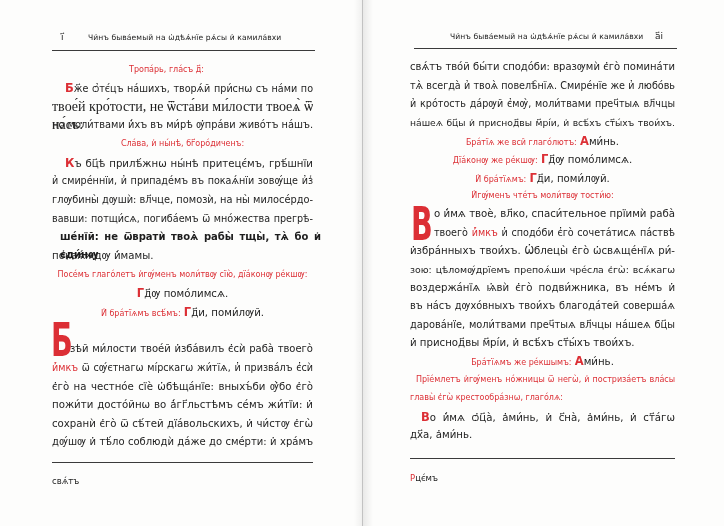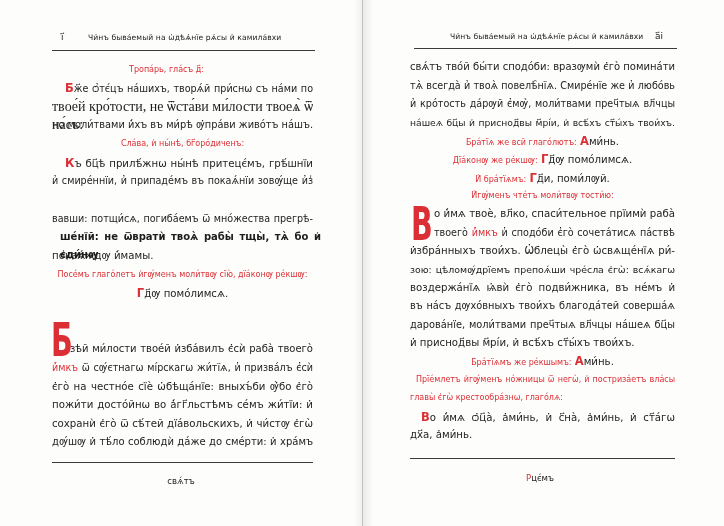--- a/index.html
+++ b/index.html
@@ -16,21 +16,21 @@
   .rtitle { font-size: 7.6px; line-height: 12px; letter-spacing: 0.1px; color: #222; }
   .rule { position: absolute; height: 1px; background: #3b3b3b; }
   .ln { position: absolute; line-height: 18px; font-size: 10.2px; white-space: nowrap; color: #1d1d1d; }
   .ln.j { white-space: normal; text-align: justify; text-align-last: justify; }
   .ln.c { text-align: center; }
   .rub { color: #dc2f35; font-size: 8px; }
   .r { color: #dc2f35; }
   .sm { font-size: 8px; }
   .ini { font-size: 11.5px; font-weight: bold; }
   .drop { position: absolute; color: #dc2f35; font-weight: bold; font-size: 46px; line-height: 46px; transform: scaleX(0.62); transform-origin: left top; white-space: nowrap; }
-  .catch { font-size: 8.5px; text-align: center; }
+  .catch { font-size: 8.5px; text-align: left; }
 </style>
 </head>
 <body>
 
 <div class="spread">
 
   <div class="page left">
     <span class="ab pnum" style="left:61px;top:31px">і҃</span>
     <span class="ab rtitle" style="left:88px;top:32px">Чи́нъ быва́емый на ѡ҆дѣѧ́нїе рѧ́сы и҆ камила́вхи</span>
     <div class="rule" style="left:52px;top:50px;width:263px"></div>
@@ -38,28 +38,30 @@
     <div class="ln c rub" style="left:36px;top:61px;width:261px">Тропа́рь, гла́съ д҃:</div>
 
     <div class="ln j" style="left: 65px; top: 79px; width: 248px; font-size: 9.6px;"><span class="ini r">Б</span><span>ж҃е ѻ҆тє́цъ на́шихъ, творѧ́й при́снѡ съ на́ми по</span></div>
     <div class="ln j" style="left: 52px; top: 98px; width: 261px; font-size: 14px; font-family: Liberation Serif, serif;">твое́й кро́тости, не ѿста́ви ми́лости твоеѧ̀ ѿ на́съ:</div>
     <div class="ln j" style="left: 52px; top: 116px; width: 261px; font-size: 9.8px;">но моли́твами и҆́хъ въ ми́рѣ ѹ҆пра́ви живо́тъ на́шъ.</div>
 
     <div class="ln c rub" style="left:52px;top:135px;width:261px">Сла́ва, и҆ ны́нѣ, бг҃оро́диченъ:</div>
 
     <div class="ln j" style="left:65px;top:154px;width:248px"><span class="ini r">К</span><span>ъ бц҃ѣ прилѣ́жнѡ ны́нѣ притецє́мъ, грѣ́шнїи</span></div>
     <div class="ln j" style="left: 52px; top: 172px; width: 261px; font-size: 9.6px;">и҆ смире́ннїи, и҆ припаде́мъ въ покаѧ́нїи зовѹ́ще и҆з̾</div>
+    <div class="ln j" style="left: 52px; top: 191px; width: 261px; font-size: 9.8px;">глѹбины̀ дѹшѝ: вл҃чце, помозѝ, на ны̀ милосе́рдо-</div>
     <div class="ln j" style="left: 52px; top: 210px; width: 261px; font-size: 9.6px;">вавши: потщи́сѧ, погиба́емъ ѿ мно́жества прегрѣ-</div>
     <div class="ln j" style="left: 60px; top: 228px; width: 261px; font-size: 10px; font-weight: bold;">ше́нїй: не ѿвратѝ твоѧ̀ рабы̀ тщы̀, тѧ̀ бо и҆ є҆ди́нѹ</div>
     <div class="ln" style="left:52px;top:247px">покаѧ́ждѹ и҆́мамы.</div>
 
     <div class="ln c rub" style="left:52px;top:266px;width:261px">Посе́мъ глаго́летъ и҆гѹ́менъ моли́твѹ сїю̀, дїа́конѹ ре́кшѹ:</div>
 
     <div class="ln c" style="left:52px;top:284px;width:261px"><span class="ini r">Г</span><span>д҃ѹ помо́лимсѧ.</span></div>
 
+    <div class="ln c" style="left:52px;top:303px;width:261px"><span class="r sm">И҆ бра́тїѧмъ всѣ́мъ:</span> <span class="ini r">Г</span><span>д҃и, поми́лѹй.</span></div>
 
     <span class="drop" style="left:51px;top:317px">Б</span>
     <div class="ln j" style="left: 70px; top: 340px; width: 243px; font-size: 10px;">зѣй ми́лости твое́й и҆зба́вилъ є҆сѝ раба̀ твоего̀</div>
     <div class="ln j" style="left: 52px; top: 359px; width: 261px; font-size: 9.6px;"><span class="r">и҆́мкъ</span> <span>ѿ сѹ́єтнагѡ мі́рскагѡ жи́тїѧ, и҆ призва́лъ є҆сѝ</span></div>
     <div class="ln j" style="left:52px;top:378px;width:261px">є҆го̀ на честно́е сїѐ ѡ҆бѣща́нїе: вныхъ́би ѹ҆̀бо є҆го̀</div>
     <div class="ln j" style="left:52px;top:396px;width:261px">пожи́ти досто́йнѡ во а҆́гг҃льстѣмъ се́мъ жи́тїи: и҆</div>
     <div class="ln j" style="left:52px;top:415px;width:261px">сохранѝ є҆го̀ ѿ сѣ́тей дїа́вольскихъ, и҆ чи́стѹ є҆гѡ̀</div>
     <div class="ln j" style="left: 52px; top: 433px; width: 261px; font-size: 10px;">дѹ́шѹ и҆ тѣ́ло соблюдѝ да́же до сме́рти: и҆ хра́мъ</div>
 
     <div class="rule" style="left:52px;top:462px;width:261px"></div>

